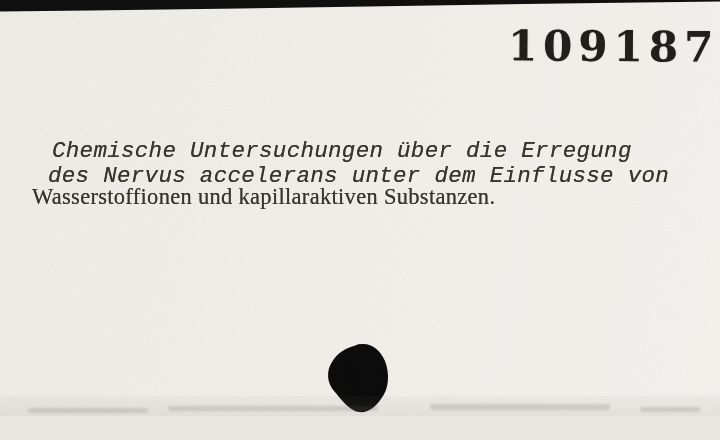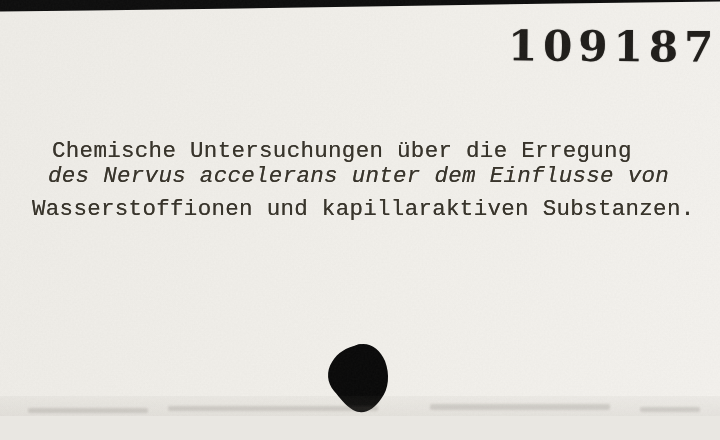--- a/index.html
+++ b/index.html
@@ -23,23 +23,23 @@
   }
   .typed{
     position:absolute;
     color:#363229;
     font-size:22.5px;
     letter-spacing:.3px;
     white-space:pre;
     text-shadow:0 0 .6px rgba(54,50,41,.8);
   }
   .author{left:32px;top:97px;font-size:24px;}
-  .t1{left:52px;top:138px;}
+  .t1{left:52px;top:138px;font-style:italic;}
   .t2{left:48px;top:163px;font-style:italic;}
-  .t3{left:32px;top:196px;}
+  .t3{left:32px;top:184px;font-family:Liberation Serif, serif;}
   .cite{left:50px;top:225px;}
   
   .ink-blot{position:absolute;left:323px;top:340px;width:72px;height:78px;}
   
   .ghost-band{
     position:absolute;left:0;top:396px;width:720px;height:23px;
     background:linear-gradient(to bottom,rgba(120,114,104,.05),rgba(120,114,104,.12));
   }
   .smudge{
     position:absolute;height:5px;border-radius:2px;

